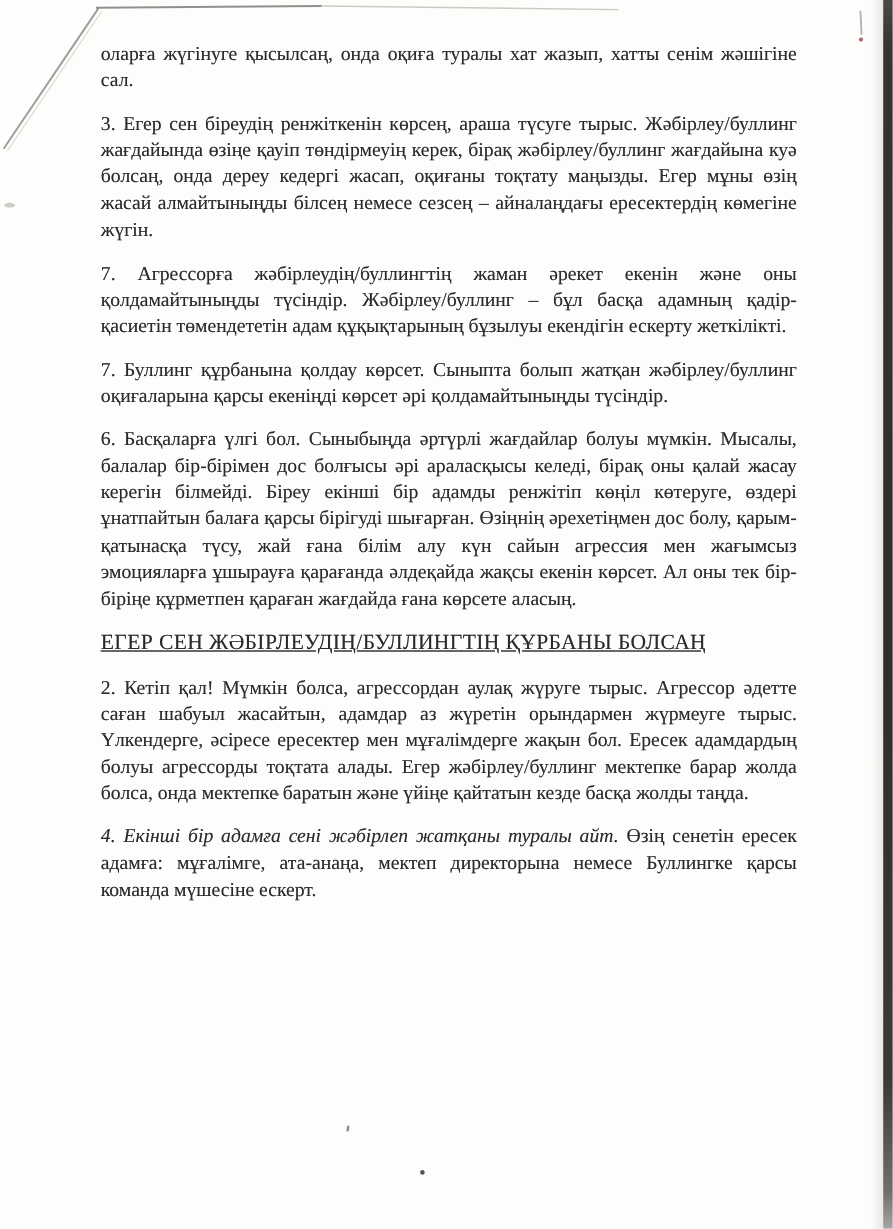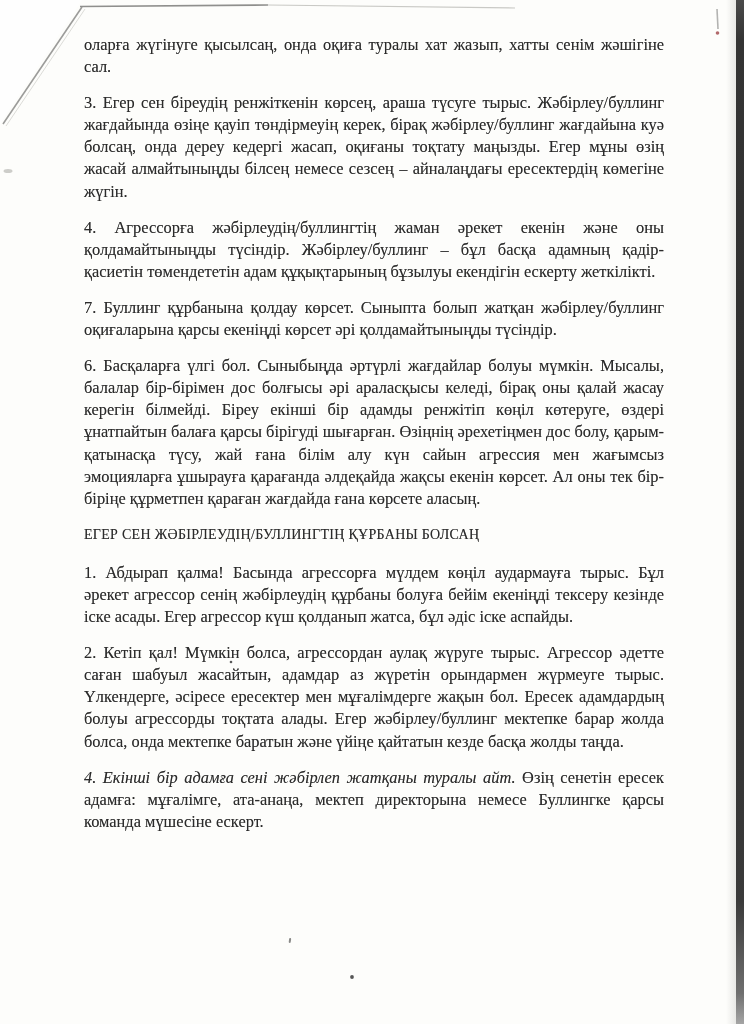--- a/index.html
+++ b/index.html
@@ -33,26 +33,27 @@
     top: 34px;
     width: 580px;
     color: #2b2b2b;
     font-size: 16.4px;
     line-height: 22.1px;
     text-align: justify;
     text-shadow: 0 0 0.5px rgba(45,45,45,0.45);
   }
   .doc p { margin: 0 0 14px 0; }
   .doc .heading {
-    font-size: 14px;
+    font-size: 18px;
     font-weight: 400;
     letter-spacing: 0.3px;
     margin: 6px 0 16px 0;
     text-align: left;
     white-space: nowrap;
+    text-decoration: underline;
   }
   .doc em { font-style: italic; }
   .artifacts {
     position: absolute;
     inset: 0;
     pointer-events: none;
   }
   .edge-strip-right {
     position: absolute;
     right: 0; top: 0;
@@ -71,29 +72,28 @@
 <body>
 
 <div class="page">
   <div class="corner-cut"></div>
 
   <main class="doc">
     <p>оларға жүгінуге қысылсаң, онда оқиға туралы хат жазып, хатты сенім жәшігіне сал.</p>
 
     <p>3. Егер сен біреудің ренжіткенін көрсең, араша түсуге тырыс. Жәбірлеу/буллинг жағдайында өзіңе қауіп төндірмеуің керек, бірақ жәбірлеу/буллинг жағдайына куә болсаң, онда дереу кедергі жасап, оқиғаны тоқтату маңызды. Егер мұны өзің жасай алмайтыныңды білсең немесе сезсең – айналаңдағы ересектердің көмегіне жүгін.</p>
 
-    <p>4. Агрессорға жәбірлеудің/буллингтің жаман әрекет екенін және оны қолдамайтыныңды түсіндір. Жәбірлеу/буллинг – бұл басқа адамның қадір-қасиетін төмендететін адам құқықтарының бұзылуы екендігін ескерту жеткілікті.</p>
+    <p>7. Агрессорға жәбірлеудің/буллингтің жаман әрекет екенін және оны қолдамайтыныңды түсіндір. Жәбірлеу/буллинг – бұл басқа адамның қадір-қасиетін төмендететін адам құқықтарының бұзылуы екендігін ескерту жеткілікті.</p>
 
     <p>7. Буллинг құрбанына қолдау көрсет. Сыныпта болып жатқан жәбірлеу/буллинг оқиғаларына қарсы екеніңді көрсет әрі қолдамайтыныңды түсіндір.</p>
 
     <p>6. Басқаларға үлгі бол. Сыныбыңда әртүрлі жағдайлар болуы мүмкін. Мысалы, балалар бір-бірімен дос болғысы әрі араласқысы келеді, бірақ оны қалай жасау керегін білмейді. Біреу екінші бір адамды ренжітіп көңіл көтеруге, өздері ұнатпайтын балаға қарсы бірігуді шығарған. Өзіңнің әрехетіңмен дос болу, қарым-қатынасқа түсу, жай ғана білім алу күн сайын агрессия мен жағымсыз эмоцияларға ұшырауға қарағанда әлдеқайда жақсы екенін көрсет. Ал оны тек бір-біріңе құрметпен қараған жағдайда ғана көрсете аласың.</p>
 
     <h1 class="heading">ЕГЕР СЕН ЖӘБІРЛЕУДІҢ/БУЛЛИНГТІҢ ҚҰРБАНЫ БОЛСАҢ</h1>
 
-    <p>1. Абдырап қалма! Басында агрессорға мүлдем көңіл аудармауға тырыс. Бұл әрекет агрессор сенің жәбірлеудің құрбаны болуға бейім екеніңді тексеру кезінде іске асады. Егер агрессор күш қолданып жатса, бұл әдіс іске аспайды.</p>
 
     <p>2. Кетіп қал! Мүмкін болса, агрессордан аулақ жүруге тырыс. Агрессор әдетте саған шабуыл жасайтын, адамдар аз жүретін орындармен жүрмеуге тырыс. Үлкендерге, әсіресе ересектер мен мұғалімдерге жақын бол. Ересек адамдардың болуы агрессорды тоқтата алады. Егер жәбірлеу/буллинг мектепке барар жолда болса, онда мектепке баратын және үйіңе қайтатын кезде басқа жолды таңда.</p>
 
 
     <p><em>4. Екінші бір адамға сені жәбірлеп жатқаны туралы айт.</em><span> Өзің сенетін ересек адамға: мұғалімге, ата-анаңа, мектеп директорына немесе Буллингке қарсы команда мүшесіне ескерт.</span></p>
   </main>
 
   <div class="artifacts">
     <div class="edge-shade-right"></div>
     <div class="edge-strip-right"></div>

